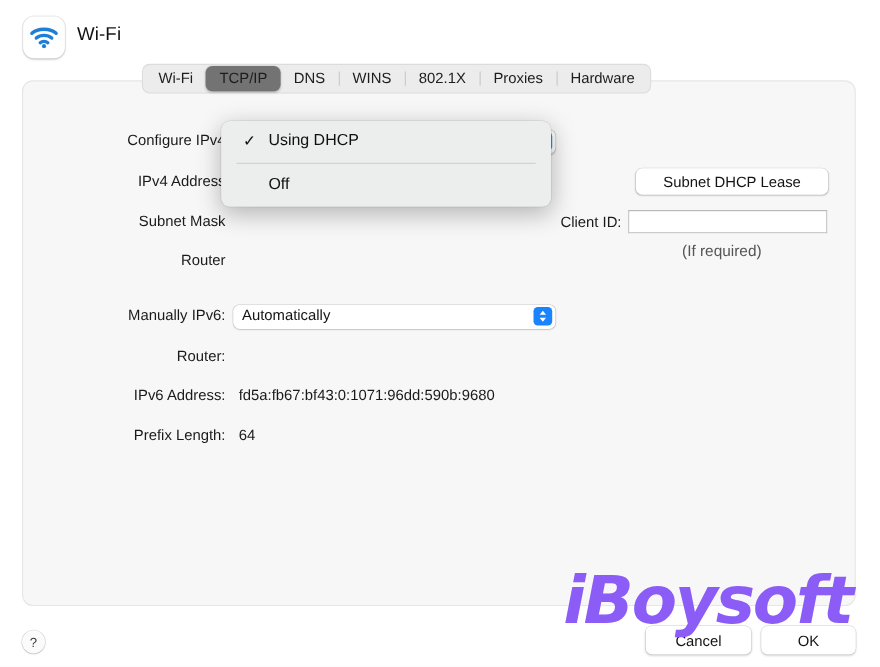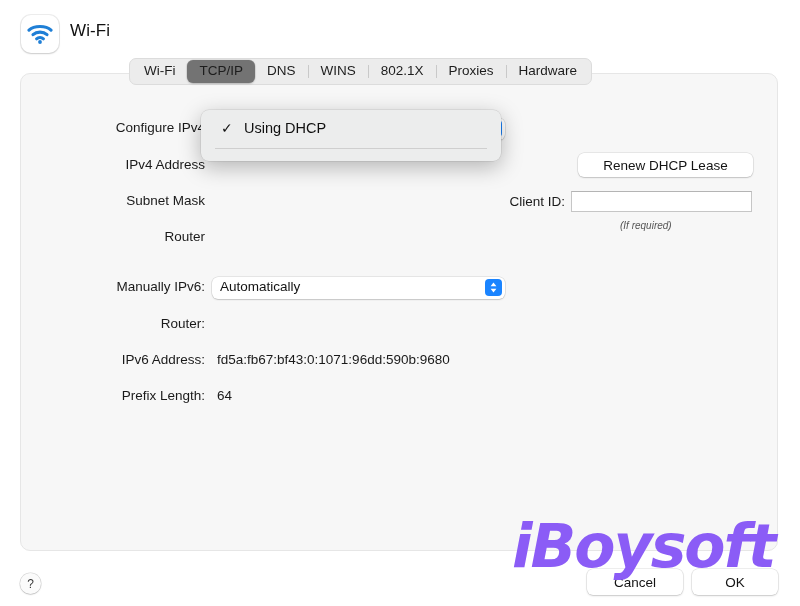--- a/index.html
+++ b/index.html
@@ -150,24 +150,23 @@
     align-items: center;
     justify-content: center;
     font-size: 13.5px;
     color: #131313;
     box-sizing: border-box;
     white-space: nowrap;
   }
 
   .hint {
     position: absolute;
-    font-size: 10px;
+    font-size: 14px;
     color: #555555;
     white-space: nowrap;
-    font-style: italic;
   }
 
   
   .menu {
     position: absolute;
     left: 201px; top: 110px;
     width: 300px;
     background: #eceded;
     border-radius: 8px;
     box-shadow: 0 0 0 0.5px rgba(0,0,0,0.12), 0 6px 22px rgba(0,0,0,0.28);
@@ -296,21 +295,21 @@
 
 <div class="form-label" style="left:40px; top:157px; width:165px;">IPv4 Address</div>
 <div class="form-value" style="left:217px; top:157px;"></div>
 
 <div class="form-label" style="left:40px; top:193px; width:165px;">Subnet Mask</div>
 <div class="form-value" style="left:217px; top:193px;"></div>
 
 <div class="form-label" style="left:40px; top:229px; width:165px;">Router</div>
 <div class="form-value" style="left:217px; top:229px;"></div>
 
-<div class="pushbtn" style="left:578px; top:153px; width:175px;">Renew DHCP Lease</div>
+<div class="pushbtn" style="left:578px; top:153px; width:175px;">Subnet DHCP Lease</div>
 
 <div class="form-label" style="left:420px; top:194px; width:145px;">Client ID:</div>
 <div class="textfield" style="left:571px; top:191px; width:181px;">
   <div style="position:absolute;left:5px;top:2px;font-size:13px;color:#1a1a1a;"></div>
 </div>
 <div class="hint" style="left:620px; top:220px;">(If required)</div>
 
 <div class="form-label" style="left:40px; top:279px; width:165px;">Manually IPv6:</div>
 <div class="popup" style="left:212px; top:277px; width:293px;">
   <div class="popup-text">Automatically</div>
@@ -330,20 +329,23 @@
 
 <div class="form-label" style="left:40px; top:388px; width:165px;">Prefix Length:</div>
 <div class="form-value" style="left:217px; top:388px;">64</div>
 
 <div class="menu">
   <div class="menu-item">
     <span class="check">✓</span>
     <span>Using DHCP</span>
   </div>
   <div class="menu-sep"></div>
+  <div class="menu-item">
+    <span>Off</span>
+  </div>
 </div>
 
 <div class="helpbtn">?</div>
 <div class="bottom-btn" id="cancel-button">Cancel</div>
 <div class="bottom-btn" id="ok-button">OK</div>
 
 <div class="watermark">iBoysoft</div>
 <div class="watermark-url">wsxdn.com</div>
 
 </body></html>

